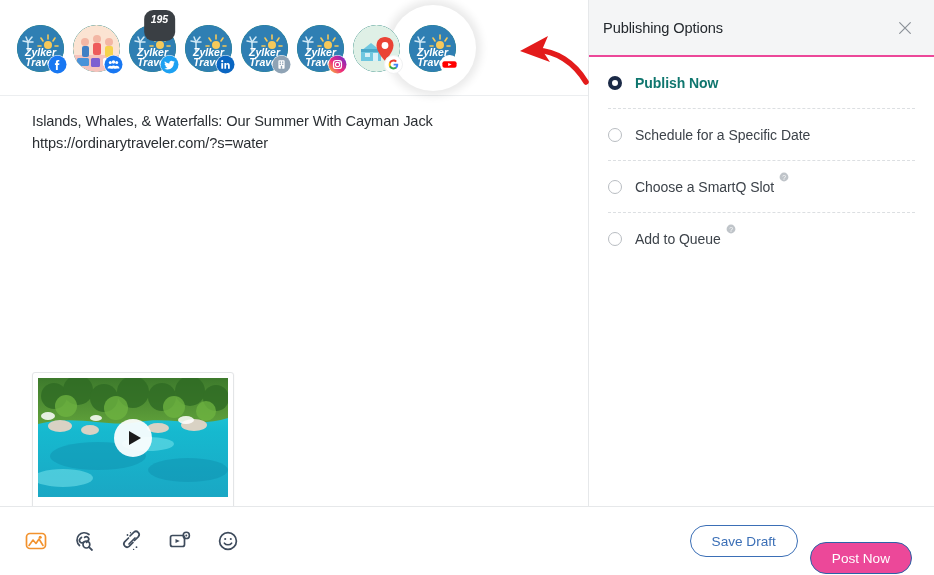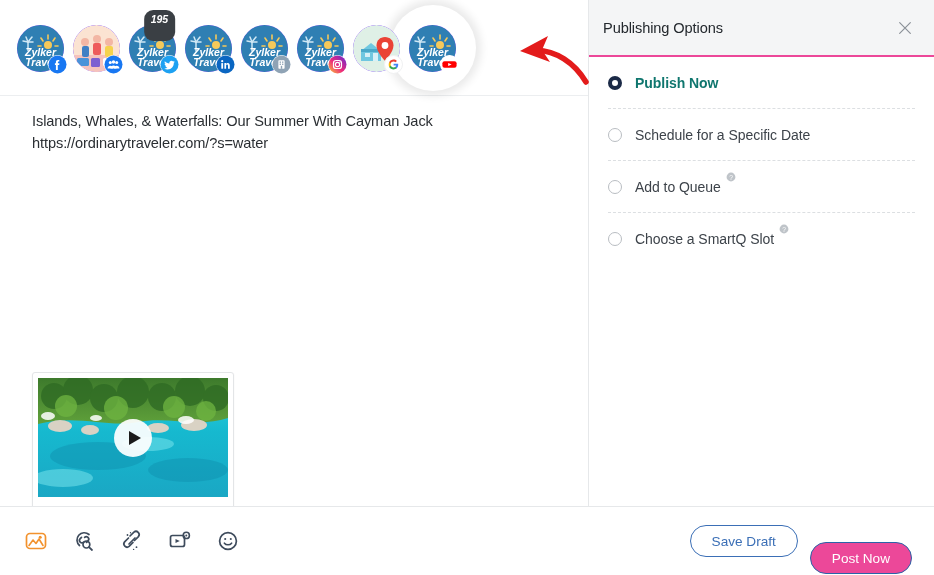--- a/index.html
+++ b/index.html
@@ -79,21 +79,21 @@
     box-shadow: 0 0 9px 5px rgba(0,0,0,0.085);
     z-index: 0;
   }
   .avatar {
     position: relative;
     z-index: 1;
     width: 47px;
     height: 47px;
     border-radius: 50%;
     overflow: hidden;
-    background: #8b5cf6;
+    background: #0f766e;
   }
   .avatar svg { display: block; width: 47px; height: 47px; }
 
   .badge-net {
     position: absolute;
     right: -3px;
     bottom: -2px;
     width: 19px;
     height: 19px;
     border-radius: 50%;
@@ -744,32 +744,32 @@
           <span class="opt-label">Publish Now</span>
         </div>
 
         <div class="opt">
           <span class="radio"></span>
           <span class="opt-label">Schedule for a Specific Date</span>
         </div>
 
         <div class="opt">
           <span class="radio"></span>
-          <span class="opt-label">Add to Queue</span>
+          <span class="opt-label">Choose a SmartQ Slot</span>
           <span class="help-i">
             <svg viewBox="0 0 12 12" width="10" height="10">
                 <circle cx="6" cy="6" r="5.3" fill="#bfc4c9"></circle>
                 <text x="6" y="9" font-family="Liberation Sans, sans-serif" font-size="8" fill="#ffffff" text-anchor="middle">?</text>
               </svg>
           </span>
         </div>
 
         <div class="opt">
           <span class="radio"></span>
-          <span class="opt-label">Choose a SmartQ Slot</span>
+          <span class="opt-label">Add to Queue</span>
           <span class="help-i">
             <svg viewBox="0 0 12 12" width="10" height="10">
                 <circle cx="6" cy="6" r="5.3" fill="#bfc4c9"></circle>
                 <text x="6" y="9" font-family="Liberation Sans, sans-serif" font-size="8" fill="#ffffff" text-anchor="middle">?</text>
               </svg>
           </span>
         </div>
 
       </div>
     </div>

